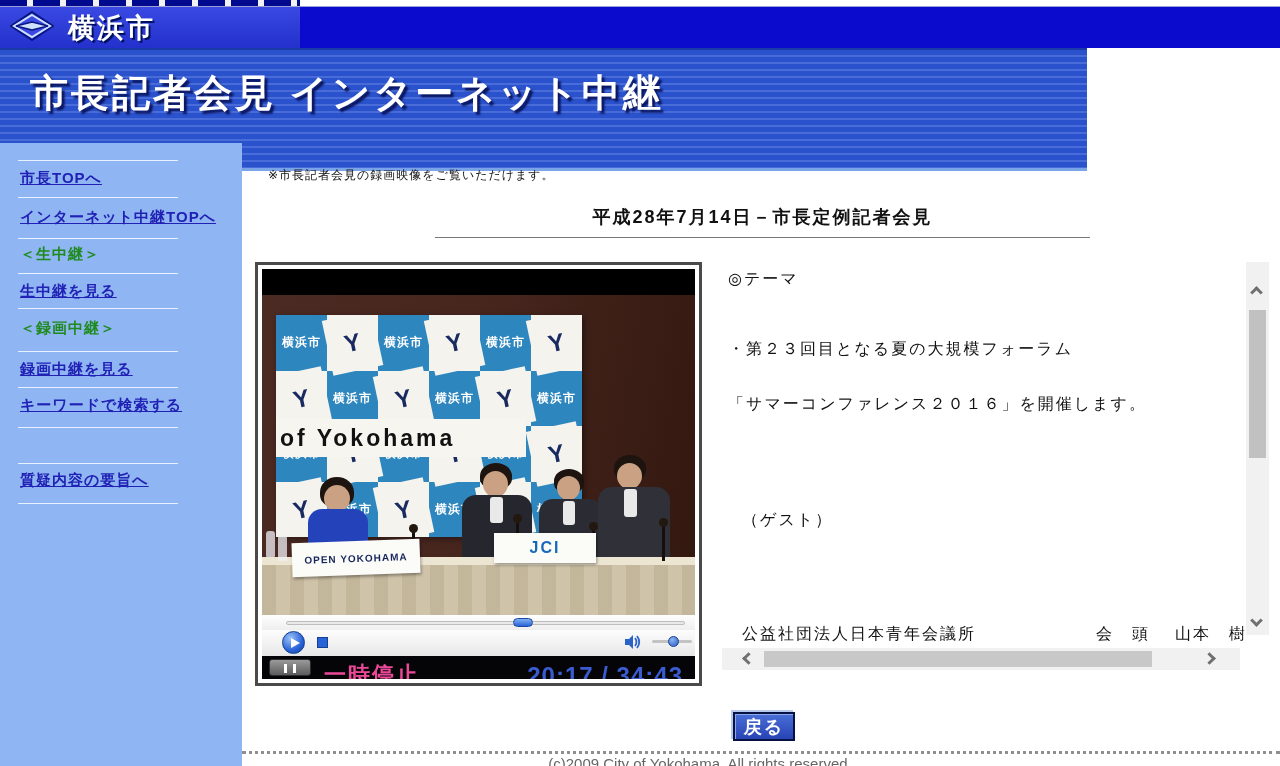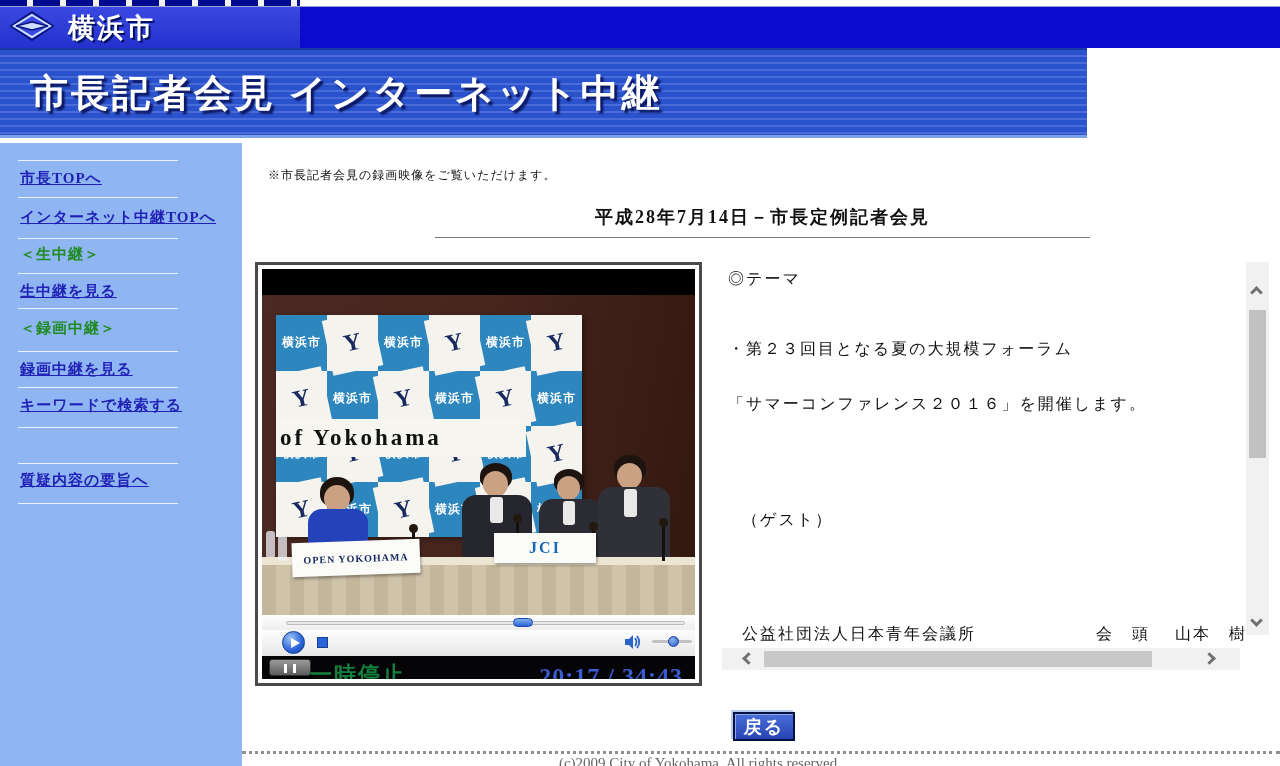--- a/index.html
+++ b/index.html
@@ -1,28 +1,28 @@
 <!DOCTYPE html>
 <html><head>
 <meta charset="utf-8">
 <style>
   * { margin:0; padding:0; box-sizing:border-box; }
   html,body { width:1280px; height:766px; background:#fff; }
   body { font-family:"Liberation Sans","DejaVu Sans",sans-serif; position:relative; overflow:hidden; }
-  #page { position:absolute; inset:0; width:1280px; height:766px; background:#fff; overflow:hidden;font-family:Liberation Serif, serif; }
+  #page { position:absolute; inset:0; width:1280px; height:766px; background:#fff; overflow:hidden; }
 
   
   .top-strip { position:absolute; left:0; top:0; width:300px; height:7px;
     background:repeating-linear-gradient(90deg,#000a8e 0 27px,#f2f2f4 27px 33px); }
   .top-bar { position:absolute; left:0; top:6px; width:1280px; height:42px; background:#0b0bce; border-top:1px solid #9f9fd8; }
   .logo-block { position:absolute; left:0; top:0; width:300px; height:42px; background:linear-gradient(180deg,#3a49e2,#2330cc); display:flex; align-items:center; cursor:pointer; }
   .city-mark { margin-left:10px; }
   .city-name { color:#fff; font-weight:bold; font-size:27px; margin-left:14px; letter-spacing:2px; text-shadow:2px 2px 0 #001060; }
 
-  .banner { position:absolute; left:0; top:48px; width:1087px; height:90px;
+  .banner { position:absolute; left:0; top:48px; width:1087px; height:123px;
     background:repeating-linear-gradient(180deg,#2a52cc 0 5px,#4a6cd8 5px 7px);
     border-top:2px solid #1a3aa8; border-bottom:3px solid #7ba3e8; }
   .banner-title { position:absolute; left:30px; top:18px; color:#fff; font-weight:bold; font-size:38px; letter-spacing:3px;
     text-shadow:3px 3px 2px rgba(8,18,88,0.95); white-space:nowrap; }
 
   
   .sidebar { position:absolute; left:0; top:143px; width:242px; height:623px; background:#8fb6f3; }
   .side-divider { position:absolute; left:18px; width:160px; height:0; border-top:1px solid #e9f1ff; }
   .side-item { position:absolute; left:20px; white-space:nowrap; font-size:15px; font-weight:bold; letter-spacing:1px; }
   .side-link { color:#2121b5; text-decoration:underline; cursor:pointer; }
@@ -68,21 +68,21 @@
     background:radial-gradient(circle at 35% 30%,#9cc4f6,#2a63d8 60%,#123f9e); border:1px solid #10408e; cursor:pointer; }
   .play-btn::after { content:""; position:absolute; left:8px; top:6px; border-left:9px solid #fff; border-top:5px solid transparent; border-bottom:5px solid transparent; }
   .stop-btn { position:absolute; left:55px; top:7px; width:11px; height:11px; background:#2a63d8; border:1px solid #16418e; cursor:pointer; }
   .vol-icon { position:absolute; left:362px; top:4px; width:18px; height:16px; }
   .vol-slider { position:absolute; left:390px; top:10px; width:40px; height:3px; background:#c3c3c3; border-radius:2px; cursor:pointer; }
   .vol-thumb { position:absolute; left:16px; top:-4px; width:11px; height:11px; border-radius:50%; background:radial-gradient(circle at 35% 30%,#8cb6ee,#2a5cc8); border:1px solid #1a3f98; }
   .status-bar { position:relative; width:433px; height:23px; background:#050508; overflow:hidden; }
   .pause-btn { position:absolute; left:7px; top:3px; width:42px; height:17px; border-radius:3px;
     background:linear-gradient(180deg,#9a9a9a,#5c5c5c); border:1px solid #2c2c2c; cursor:pointer; }
   .pause-btn i { position:absolute; top:4px; width:3px; height:9px; background:#fff; }
-  .pause-label { position:absolute; left:48px; top:4px; color:#15803d; font-size:22px; font-weight:bold; letter-spacing:2px; line-height:30px; white-space:nowrap; }
+  .pause-label { position:absolute; left:62px; top:4px; color:#ec4899; font-size:22px; font-weight:bold; letter-spacing:2px; line-height:30px; white-space:nowrap; }
   .time-display { position:absolute; right:12px; top:4px; color:#3b5bd0; font-size:24px; font-weight:bold; letter-spacing:1px; line-height:32px; white-space:nowrap; }
 
   
   .details { position:absolute; left:720px; top:262px; width:525px; height:385px; background:#fff; overflow:hidden; }
   .d-line { position:absolute; font-size:16px; color:#111; letter-spacing:2px; white-space:nowrap; }
 
   
   .vscroll { position:absolute; left:1246px; top:262px; width:23px; height:373px; background:#f1f1f1; }
   .hscroll { position:absolute; left:722px; top:648px; width:518px; height:22px; background:#f1f1f1; }
   .chev { display:inline-block; width:9px; height:9px; border-left:3px solid #707070; border-bottom:3px solid #707070; }

